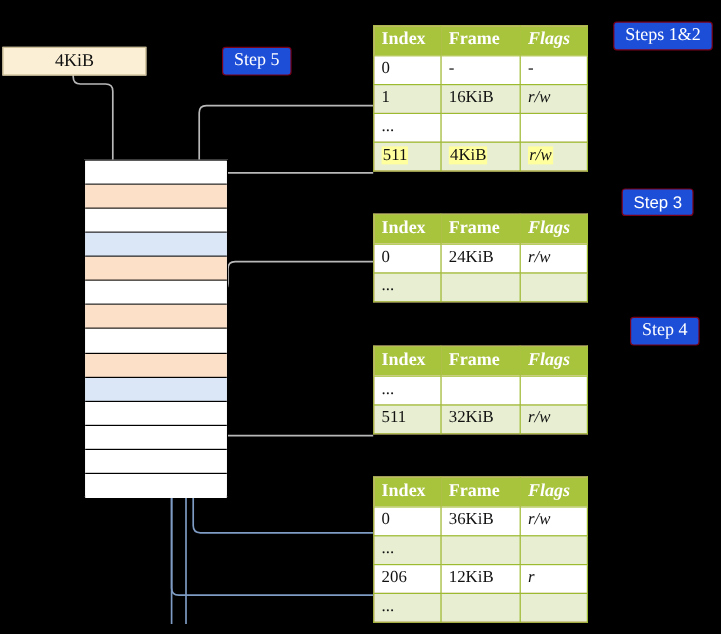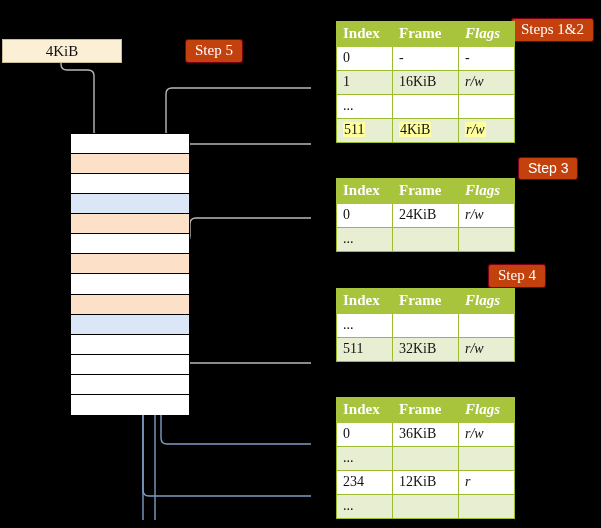--- a/index.html
+++ b/index.html
@@ -2,35 +2,35 @@
 <html><head>
 <meta charset="utf-8">
 <style>
   html,body{margin:0;padding:0;background:#000;}
   body{width:601px;height:528px;position:relative;overflow:hidden;
        font-family:"Liberation Serif",serif;}
 
   .stage{position:absolute;left:0;top:0;width:601px;height:528px;}
 
   
-  .badge{position:absolute;background:#c2410c;color:#fff;
+  .badge{position:absolute;background:#1d4ed8;color:#fff;
          font-family:"Liberation Serif",serif;font-size:15px;
          padding:2px 9px 3px 9px;white-space:nowrap;line-height:1.15;
          border-radius:2px;
          box-shadow:0 0 0 1px #7a0018;}
   .badge.sans{font-family:"Liberation Sans",sans-serif;font-size:14px;}
 
   
   .kib-box{position:absolute;background:#fbefd5;border:1px solid #cbbd95;
            display:flex;align-items:center;justify-content:center;
            font-size:15px;color:#111;}
 
   
   .ptable{position:absolute;border-collapse:collapse;
-          background:#f9a8d4;border:1px solid #9d9d9d;margin-left:25px;}
+          background:#f9a8d4;border:1px solid #9d9d9d;}
   .ptable td,.ptable th{border:1px solid #9cbb2e;
         font-size:14px;padding:2px 6px;line-height:1.3;height:24px;
         box-sizing:border-box;text-align:left;vertical-align:middle;}
   .ptable th{background:#a8c33c;color:#fff;font-weight:bold;
         border-color:#a8c33c;font-size:15px;}
   .ptable td{color:#111;background:#fff;}
   .ptable tr.alt td{background:#e7eed2;}
   .ptable td .hl{background:#ffff9e;padding:0 1px;}
   .c-index{width:56px;}
   .c-frame{width:66px;}
@@ -128,21 +128,21 @@
       <div class="memrow m-blue" style="height: 20.0714px;"></div>
       <div class="memrow m-white" style="height: 20.0714px;"></div>
       <div class="memrow m-white" style="height: 20.0714px;"></div>
       <div class="memrow m-white" style="height: 20.0714px;"></div>
       <div class="memrow m-white" style="height: 20.0714px;"></div>
     </div>
 
   <div class="badge" style="left: 186px; top: 40px;">Step 5</div>
   <div class="badge" style="left: 512px; top: 19px;">Steps 1&amp;2</div>
   <div class="badge sans" style="left: 519px; top: 158px;">Step 3</div>
-  <div class="badge" style="left: 489px; top: 265px;">Step 4</div>
+  <div class="badge" style="left: 526px; top: 265px;">Step 4</div>
 
   <div>
       <table class="ptable" style="left: 311px; top: 21px;">
         <thead>
           <tr>
             <th class="c-index">Index</th>
             <th class="c-frame">Frame</th>
             <th class="c-flags">Flags</th>
           </tr>
         </thead>
@@ -224,21 +224,21 @@
             <td class="c-index">0</td>
             <td class="c-frame">36KiB</td>
             <td class="c-flags">r/w</td>
           </tr>
           <tr class="alt">
             <td class="c-index">...</td>
             <td class="c-frame"></td>
             <td class="c-flags"></td>
           </tr>
           <tr>
-            <td class="c-index">234</td>
+            <td class="c-index">206</td>
             <td class="c-frame">12KiB</td>
             <td class="c-flags">r</td>
           </tr>
           <tr class="alt">
             <td class="c-index">...</td>
             <td class="c-frame"></td>
             <td class="c-flags"></td>
           </tr>
         </tbody>
       </table>

